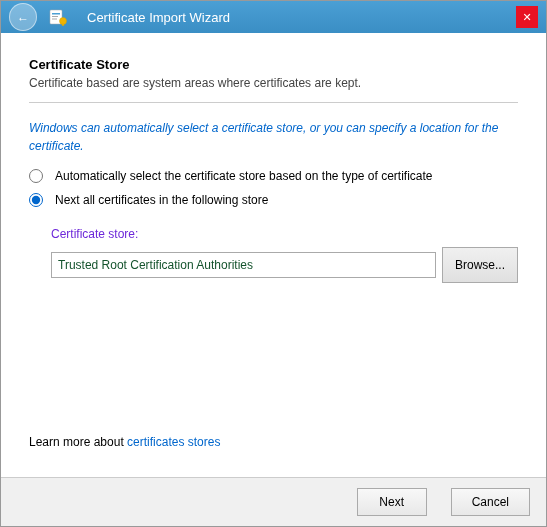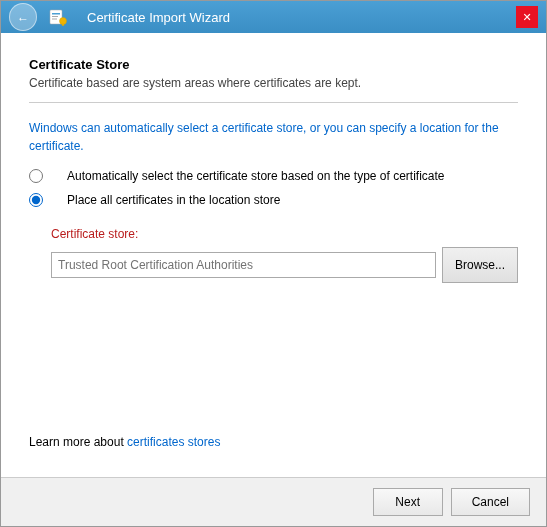--- a/index.html
+++ b/index.html
@@ -104,65 +104,66 @@
     .divider {
       border: none;
       border-top: 1px solid #ccc;
       margin-bottom: 16px;
     }
     .info-text {
       font-size: 12px;
       color: #0066cc;
       margin-bottom: 14px;
       line-height: 1.5;
+      font-style: italic;
     }
     .radio-group {
       display: flex;
       flex-direction: column;
       gap: 10px;
       margin-bottom: 16px;
     }
     .radio-item {
       display: flex;
       align-items: center;
-      gap: 24px;
+      gap: 12px;
       cursor: pointer;
     }
     .radio-input {
       width: 14px;
       height: 14px;
       accent-color: #0066cc;
       cursor: pointer;
     }
     .radio-label {
       font-size: 12px;
       color: #000;
       cursor: pointer;
     }
     .store-section {
       margin-left: 22px;
       margin-top: 4px;
     }
     .store-label {
       font-size: 12px;
-      color: #b91c1c;
+      color: #6d28d9;
       margin-bottom: 6px;
     }
     .store-input-row {
       display: flex;
       gap: 6px;
       align-items: center;
     }
     .store-input {
       flex: 1;
       height: 26px;
       border: 1px solid #aaa;
       padding: 2px 6px;
       font-size: 12px;
-      color: #737373;
+      color: #14532d;
       background: #fff;
       outline: none;
     }
     .browse-btn {
       height: 36px;
       padding: 0 12px;
       background: linear-gradient(to bottom, #f0f0f0, #e0e0e0);
       border: 1px solid #aaa;
       font-size: 12px;
       cursor: pointer;
@@ -178,21 +179,21 @@
     .learn-more a {
       color: #0066cc;
       text-decoration: none;
     }
     .footer {
       background: #f0f0f0;
       border-top: 1px solid #ccc;
       padding: 10px 16px;
       display: flex;
       justify-content: flex-end;
-      gap: 8px;
+      gap: 24px;
       flex-shrink: 0;
     }
     .footer-btn {
       height: 28px;
       padding: 0 20px;
       background: linear-gradient(to bottom, #f8f8f8, #e8e8e8);
       border: 1px solid #aaa;
       font-size: 12px;
       cursor: pointer;
       color: #000;
@@ -242,21 +243,21 @@
 
     <div class="radio-group">
 
       <label class="radio-item">
         <input type="radio" class="radio-input" name="cert-store" style="">
         <span class="radio-label">Automatically select the certificate store based on the type of certificate</span>
       </label>
 
       <label class="radio-item">
         <input type="radio" class="radio-input" name="cert-store" checked="" style="">
-        <span class="radio-label">Place all certificates in the location store</span>
+        <span class="radio-label">Next all certificates in the following store</span>
       </label>
     </div>
 
     <div class="store-section">
       <div class="store-label">Certificate store:</div>
       <div class="store-input-row">
         <input type="text" class="store-input" readonly="" value="Trusted Root Certification Authorities" style="">
         <button class="browse-btn">Browse...</button>
       </div>
     </div>

